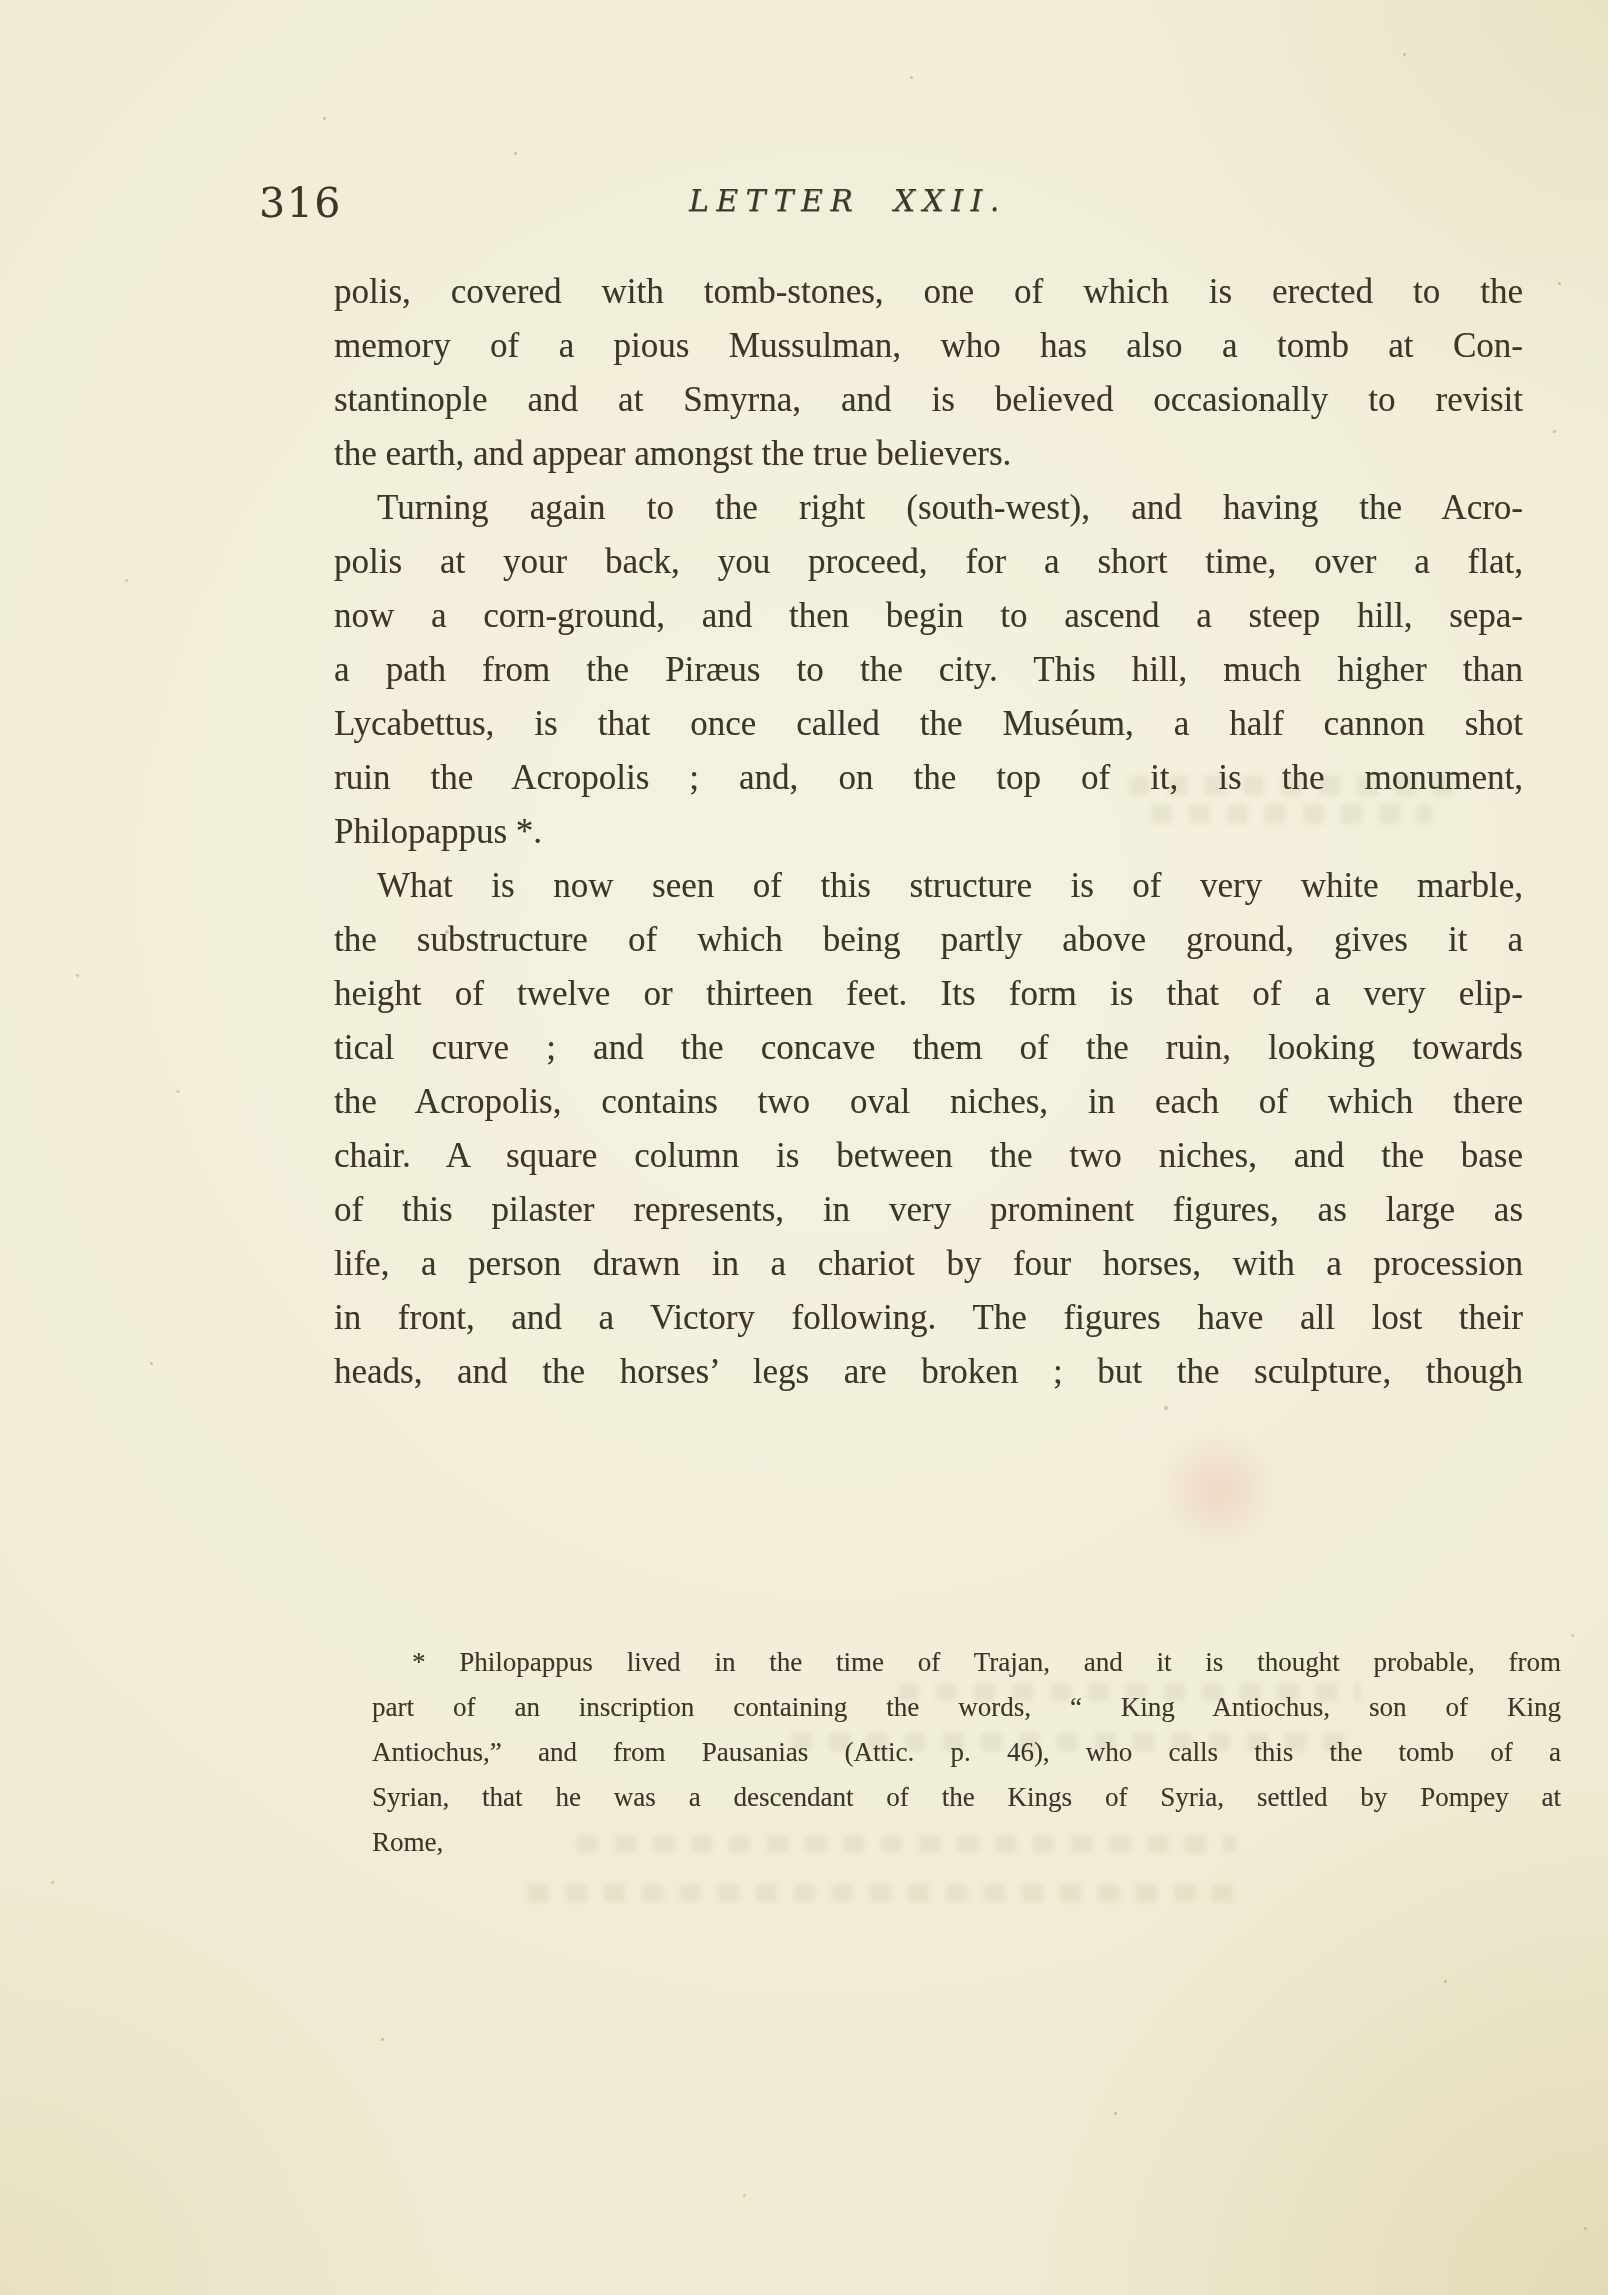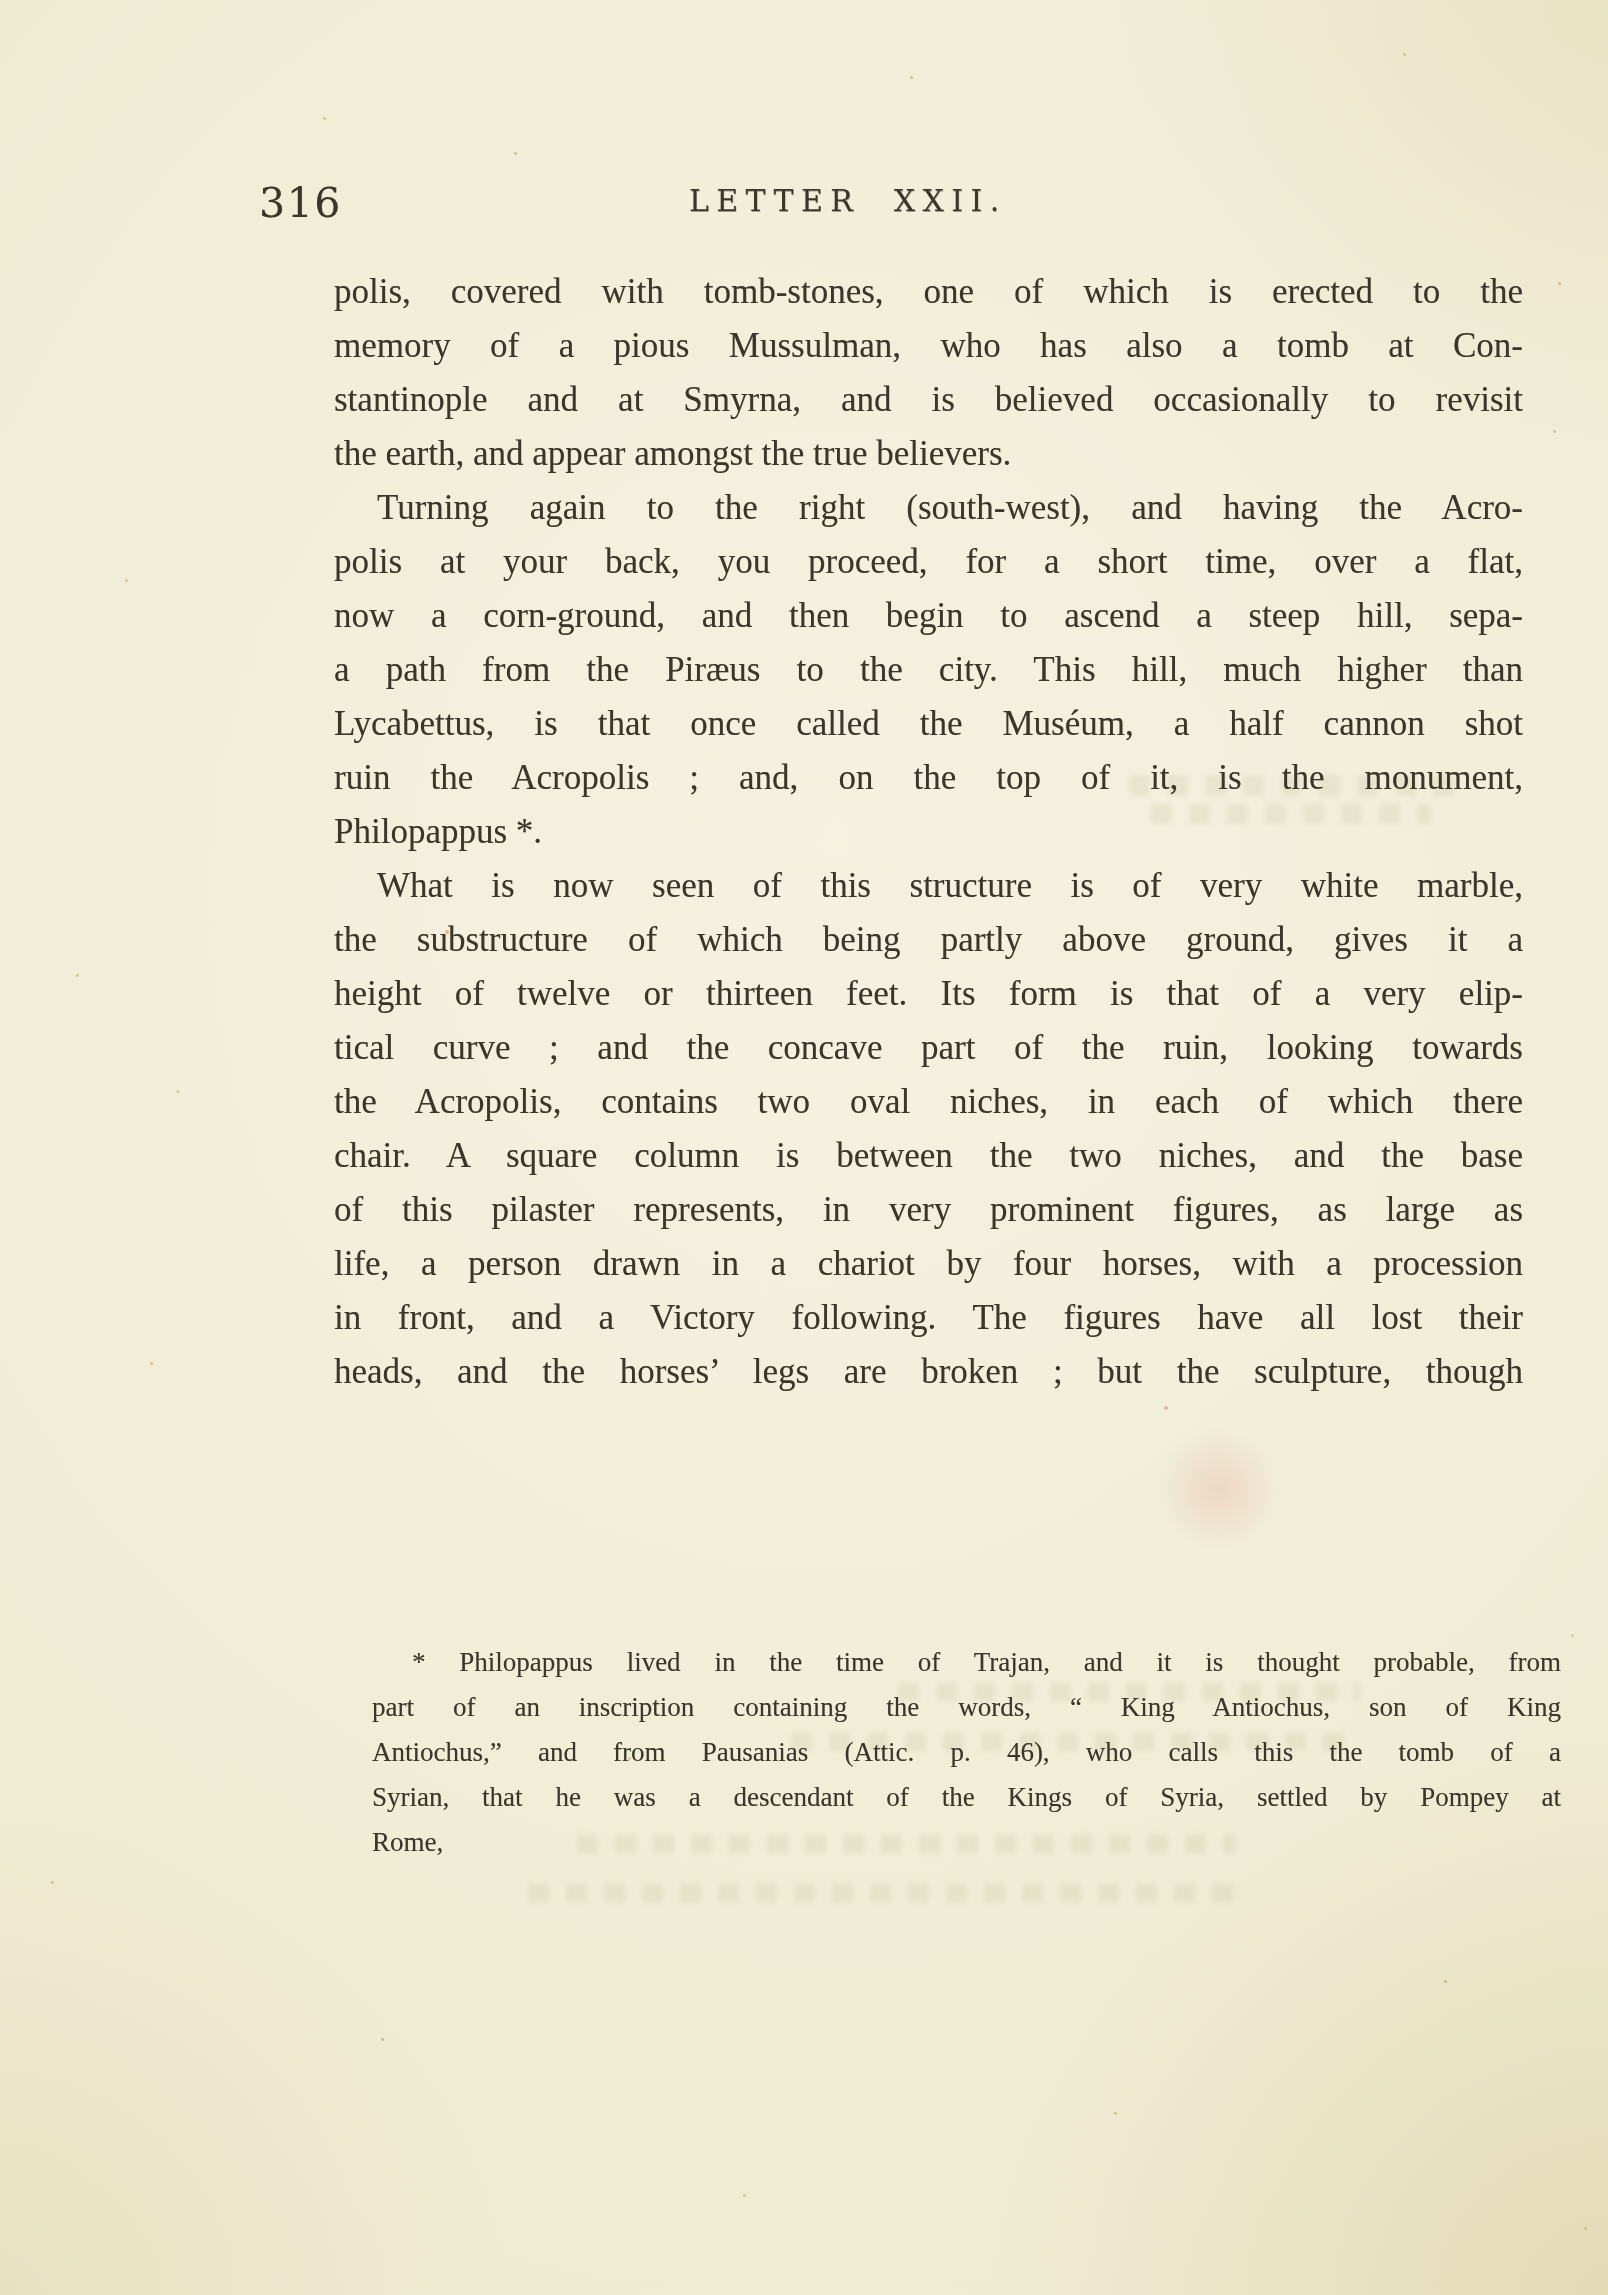--- a/index.html
+++ b/index.html
@@ -24,20 +24,21 @@
     position:absolute;left:259px;top:183px;
     font-size:41px;line-height:1;
     letter-spacing:1.6px;
     text-align:right;
   }
   .header{
     position:absolute;left:689px;top:186px;
     font-size:30px;line-height:1;
     letter-spacing:7.4px;word-spacing:16.5px;
     text-shadow:0.5px 0.5px 0.5px rgba(60,52,38,0.45);
+    font-style:italic;
   }
   .body{
     position:absolute;left:334px;top:265px;width:1189px;
     font-size:35px;line-height:54px;
   }
   .footnote{
     position:absolute;left:334px;top:1640px;width:1189px;
     font-size:27px;line-height:45px;margin-left:38px;
   }
   .line{
@@ -109,21 +110,21 @@
       <div class="line indent">Turning again to the right (south-west), and having the Acro-</div>
       <div class="line">polis at your back, you proceed, for a short time, over a flat,</div>
       <div class="line">now a corn-ground, and then begin to ascend a steep hill, sepa-</div>
       <div class="line">a path from the Piræus to the city.  This hill, much higher than</div>
       <div class="line">Lycabettus, is that once called the Muséum, a half cannon shot</div>
       <div class="line">ruin the Acropolis ; and, on the top of it, is the monument,</div>
       <div class="line endline">Philopappus *.</div>
       <div class="line indent">What is now seen of this structure is of very white marble,</div>
       <div class="line">the substructure of which being partly above ground, gives it a</div>
       <div class="line">height of twelve or thirteen feet.  Its form is that of a very elip-</div>
-      <div class="line">tical curve ; and the concave part of the ruin, looking towards</div>
+      <div class="line">tical curve ; and the concave them of the ruin, looking towards</div>
       <div class="line">the Acropolis, contains two oval niches, in each of which there</div>
       <div class="line">chair.  A square column is between the two niches, and the base</div>
       <div class="line">of this pilaster represents, in very prominent figures, as large as</div>
       <div class="line">life, a person drawn in a chariot by four horses, with a procession</div>
       <div class="line">in front, and a Victory following.  The figures have all lost their</div>
       <div class="line">heads, and the horses’ legs are broken ; but the sculpture, though</div>
     </div>
   <div class="footnote ink" id="footnote-lines">
       <div class="line indent">* Philopappus lived in the time of Trajan, and it is thought probable, from</div>
       <div class="line">part of an inscription containing the words, “ King Antiochus, son of King</div>

